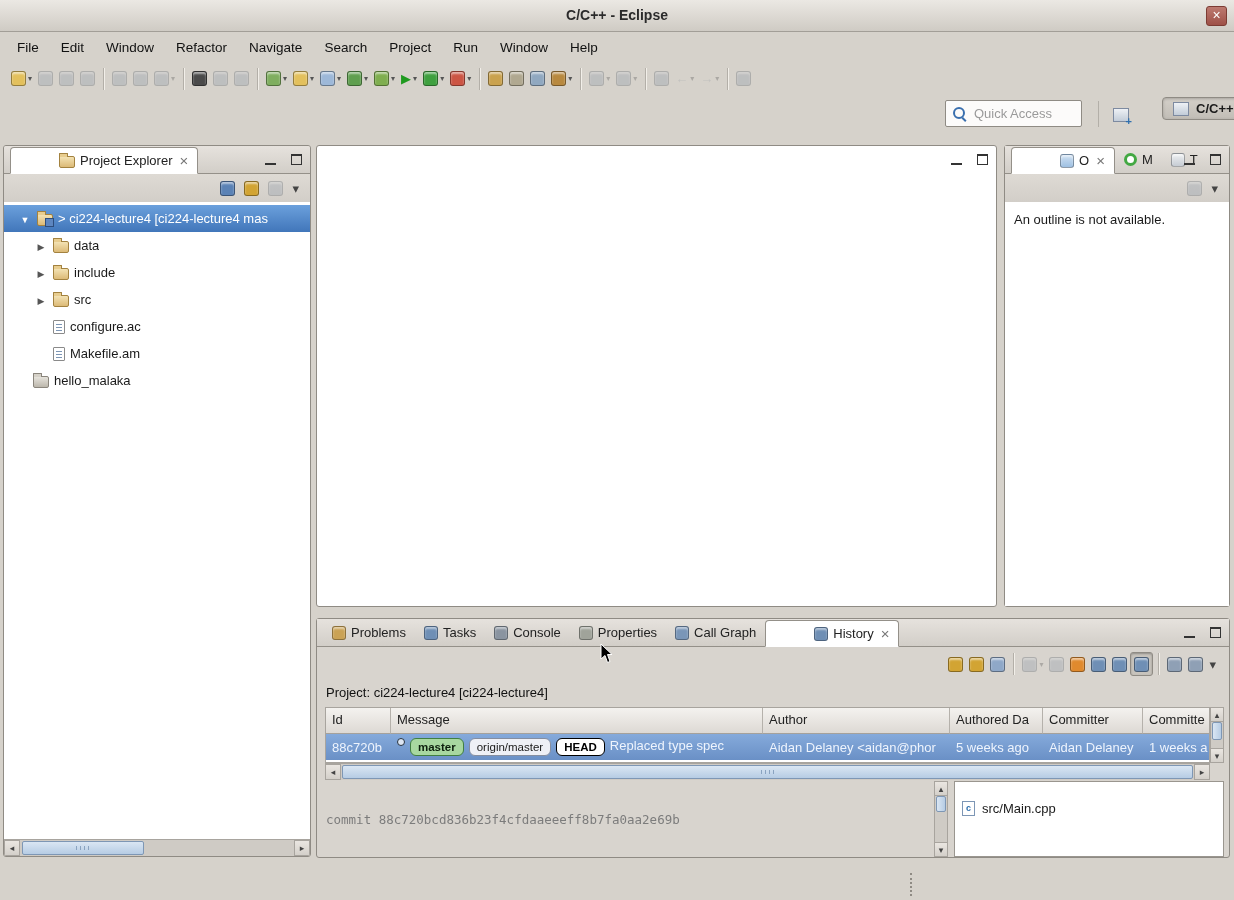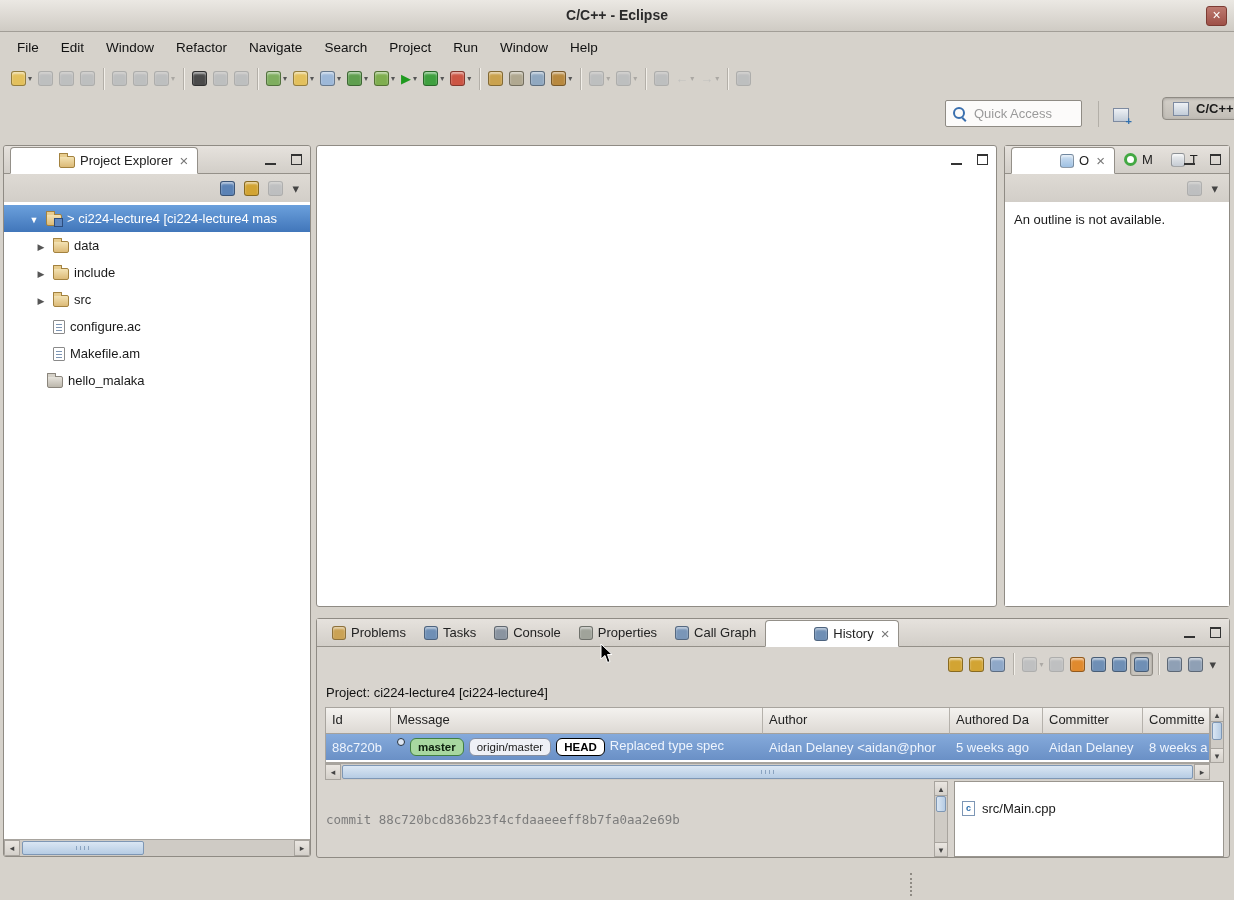--- a/index.html
+++ b/index.html
@@ -331,21 +331,21 @@
           <span class="tb-chip" style="background: rgb(210, 164, 51);"></span>
         </span>
         <span class="tb-btn disabled">
           <span class="tb-chip" style="background: rgb(141, 153, 168);"></span>
         </span>
         <span class="tb-btn">
           <span class="tb-glyph" style="color: rgb(68, 68, 68);">▾</span>
         </span>
       </div>
     <div class="tree">
-      <div class="tree-row selected" style="padding-left:23px">
+      <div class="tree-row selected" style="padding-left:14px">
         <span class="arrow-slot arr-open"></span>
         <span class="icon-folder project"></span>
         <span class="tree-label">&gt; ci224-lecture4 [ci224-lecture4 mas</span>
       </div>
       <div class="tree-row" style="padding-left:30px">
         <span class="arrow-slot arr-closed"></span>
         <span class="icon-folder"></span>
         <span class="tree-label">data</span>
       </div>
       <div class="tree-row" style="padding-left:30px">
@@ -361,21 +361,21 @@
       <div class="tree-row" style="padding-left:30px">
         <span class="arrow-slot"></span>
         <span class="icon-file"></span>
         <span class="tree-label">configure.ac</span>
       </div>
       <div class="tree-row" style="padding-left:30px">
         <span class="arrow-slot"></span>
         <span class="icon-file"></span>
         <span class="tree-label">Makefile.am</span>
       </div>
-      <div class="tree-row" style="padding-left:24px">
+      <div class="tree-row" style="padding-left:10px">
         <span class="arrow-slot"></span>
         <span class="icon-folder gray"></span>
         <span class="tree-label">hello_malaka</span>
       </div>
     </div>
     <div class="hscroll-row">
       <span class="stepper st-l"></span>
       <span class="hscroll-track">
         <span class="hthumb grip" style="left:2px;width:122px"></span>
       </span>
@@ -512,21 +512,21 @@
         <span class="hrow-cell w-msg msg-cell">
           <span class="commit-dot"></span>
           <span class="badge master">master</span>
           <span class="badge remote">origin/master</span>
           <span class="badge head">HEAD</span>
           <span>Replaced type spec</span>
         </span>
         <span class="hrow-cell w-author">Aidan Delaney &lt;aidan@phor</span>
         <span class="hrow-cell w-adate">5 weeks ago</span>
         <span class="hrow-cell w-comm">Aidan Delaney</span>
-        <span class="hrow-cell w-cdate">8 weeks a</span>
+        <span class="hrow-cell w-cdate">1 weeks a</span>
       </div>
     </div>
     <div class="vscroll htable-vscroll">
       <span class="stepper st-u"></span>
       <span class="vtrack">
         <span class="vthumb" style="height:18px"></span>
       </span>
       <span class="stepper st-d"></span>
     </div>
     <div class="hscroll-row bp-hscroll">

